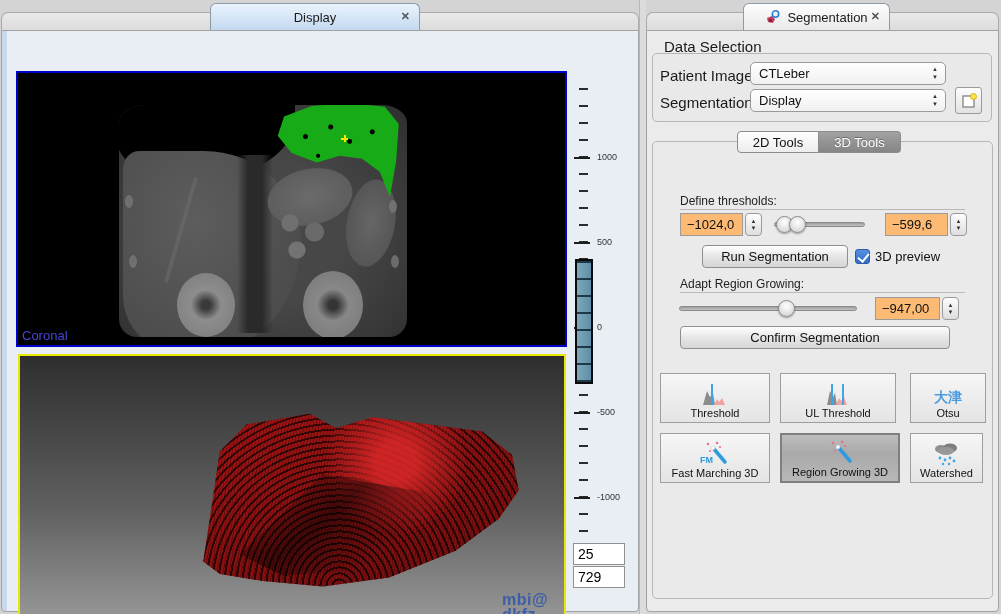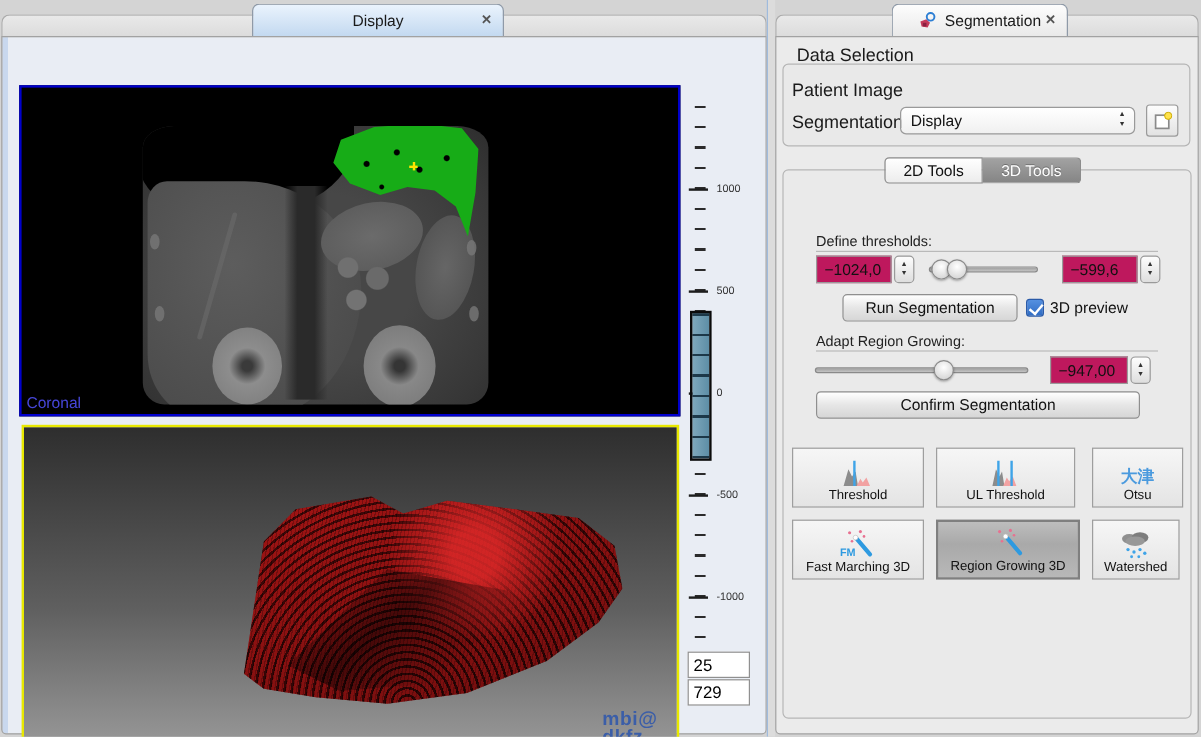--- a/index.html
+++ b/index.html
@@ -98,21 +98,21 @@
 
   .tool-tab { position:absolute; top:100px; width:82px; height:22px; border:1px solid #8c8c8c; font-size:13px;
               display:flex; align-items:center; justify-content:center; z-index:3; }
   .tool-tab.t2d { left:90px; background:linear-gradient(#fff,#ececec); border-radius:4px 0 0 4px; color:#111; }
   .tool-tab.t3d { left:172px; background:linear-gradient(#a2a2a2,#858585); border-radius:0 4px 4px 0; color:#fff;
                   border-left:none; text-shadow:0 -1px 0 rgba(0,0,0,.3); }
 
   .section-label { position:absolute; font-size:12px; color:#222; }
   .section-rule { position:absolute; height:1px; background:#b9b9b9; }
 
-  .spinfield { position:absolute; height:23px; background:#be185d; border:1px solid #9a9a9a; font-size:13px;
+  .spinfield { position:absolute; height:23px; background:#fdba74; border:1px solid #9a9a9a; font-size:13px;
                display:flex; align-items:center; padding-left:6px; color:#111; }
   .spinbtns { position:absolute; width:17px; height:23px; background:linear-gradient(#fdfdfd,#dedede);
               border:1px solid #9a9a9a; border-radius:4px; display:flex; flex-direction:column;
               align-items:center; justify-content:center; font-size:6px; color:#333; line-height:7px; }
 
   .slider-track { position:absolute; height:5px; border-radius:3px; background:linear-gradient(#9e9e9e,#c4c4c4); border:1px solid #8a8a8a; }
   .slider-handle { position:absolute; width:17px; height:17px; border-radius:50%; top:-7px;
                    background:radial-gradient(circle at 50% 35%, #ffffff, #d9d9d9 75%, #bfbfbf); border:1px solid #8a8a8a;
                    box-shadow:0 1px 2px rgba(0,0,0,.35); }
 
@@ -209,20 +209,27 @@
     <span>Segmentation</span>
     <span class="close">✕</span>
   </div>
 
   <div class="pane-body right-body">
 
     <div class="rb" style="left:17px;top:7px;">Data Selection</div>
 
     <div class="groupbox" style="left:5px;top:22px;width:340px;height:69px;"></div>
     <div class="rb" style="left:13px;top:36px;">Patient Image</div>
+    <div class="combobox" style="left:103px;top:31px;width:196px;">
+      <span>CTLeber</span>
+      <span class="combo-arrows">
+          <span>▲</span>
+          <span>▼</span>
+        </span>
+    </div>
     <div class="rb" style="left:13px;top:63px;">Segmentation</div>
     <div class="combobox" style="left:103px;top:58px;width:196px;">
       <span>Display</span>
       <span class="combo-arrows">
           <span>▲</span>
           <span>▼</span>
         </span>
     </div>
     <div class="mini-btn" style="left:308px;top:56px;">
       <svg width="16" height="16" viewBox="0 0 16 16">

